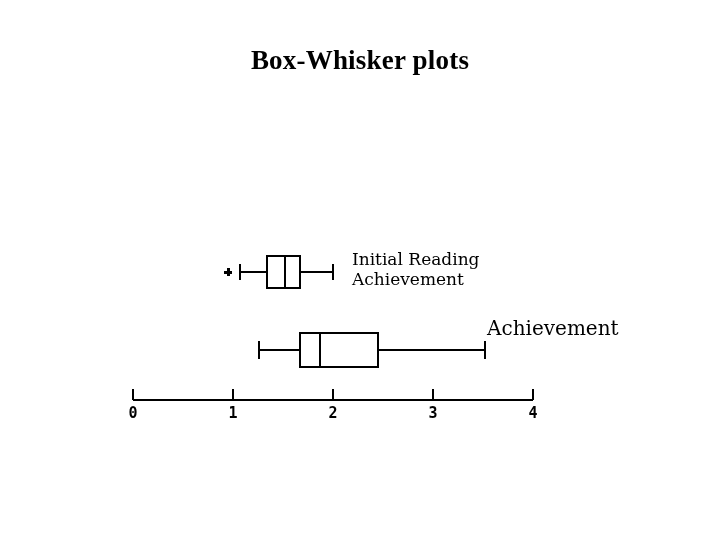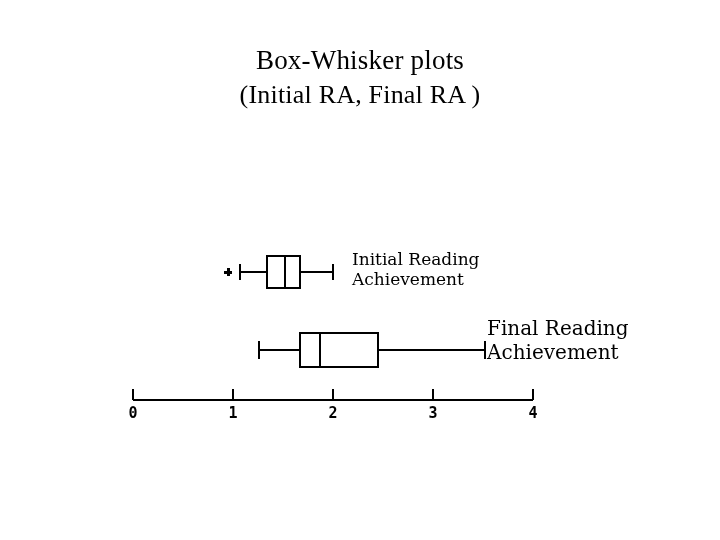--- a/index.html
+++ b/index.html
@@ -27,21 +27,21 @@
   
   .title-block {
     position: absolute;
     left: 0;
     top: 44px;
     width: 720px;
     text-align: center;
   }
   .title-line1 {
     font-family: "Liberation Serif", "DejaVu Serif", serif;
-    font-weight: normal;
+    font-weight: bold;
     font-size: 27px;
     line-height: 32px;
     letter-spacing: 0.2px;
     color: #000000;
   }
   .title-line2 {
     font-family: "Liberation Serif", "DejaVu Serif", serif;
     font-weight: normal;
     font-size: 26px;
     line-height: 32px;
@@ -103,21 +103,20 @@
     font-size: 20px;
   }
 </style>
 </head>
 <body>
 
 <div id="slide">
 
   <div class="title-block">
     <div class="title-line1">Box-Whisker plots</div>
-    <div class="title-line2">(Initial RA, Final RA )</div>
   </div>
 
   <div class="chart-wrap">
     <svg class="boxplot" viewBox="0 0 720 540">
       <g id="svg-root">
           <g>
             <line x1="240" y1="272" x2="267" y2="272" stroke="#000000" stroke-width="2.2" class="plot-line"></line>
             <line x1="240" y1="264" x2="240" y2="280" stroke="#000000" stroke-width="2.2" class="plot-line"></line>
             <line x1="300" y1="272" x2="333" y2="272" stroke="#000000" stroke-width="2.2" class="plot-line"></line>
             <line x1="333" y1="264" x2="333" y2="280" stroke="#000000" stroke-width="2.2" class="plot-line"></line>
@@ -150,17 +149,16 @@
         </g>
     </svg>
   </div>
 
   <div class="series-label" id="label-initial">
     <span class="ln">Initial Reading</span>
     <span class="ln">Achievement</span>
   </div>
 
   <div class="series-label" id="label-final">
-    <span class="ln">Final Reading</span>
     <span class="ln">Achievement</span>
   </div>
 
 </div>
 
 </body></html>

